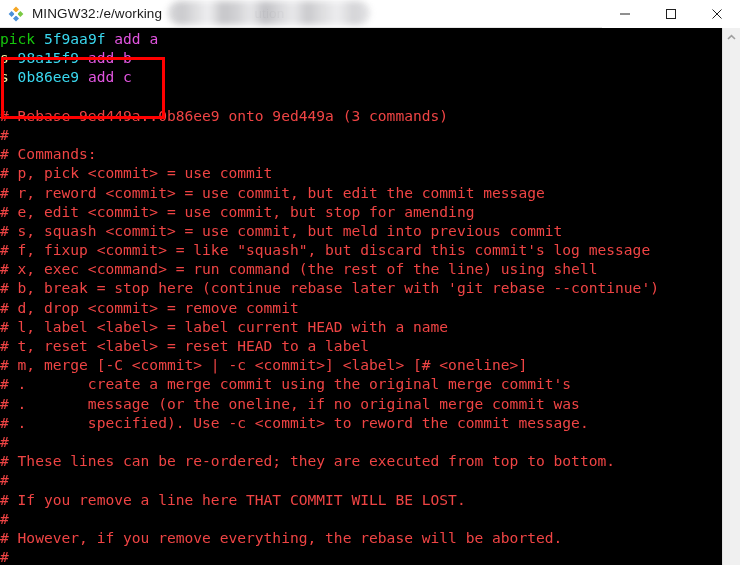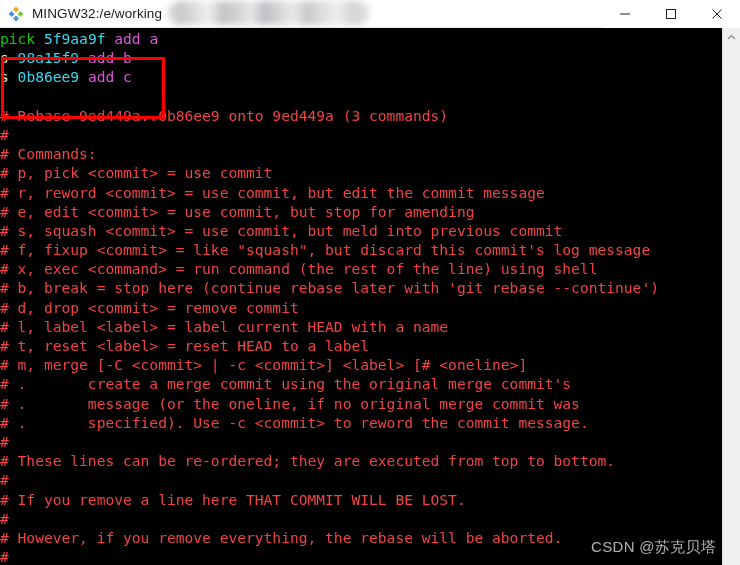--- a/index.html
+++ b/index.html
@@ -222,15 +222,14 @@
 
   <div id="scrollbar">
     <div id="scroll-up">
       <svg width="9" height="7" viewBox="0 0 9 7">
         <polyline points="1,5 4.5,1.6 8,5" fill="none" stroke="#a0a0a0" stroke-width="1.6"></polyline>
       </svg>
     </div>
     <div id="scroll-thumb"></div>
   </div>
 
-  <div id="watermark">CSDN @苏克贝塔</div>
 
 </div>
 
 </body></html>

